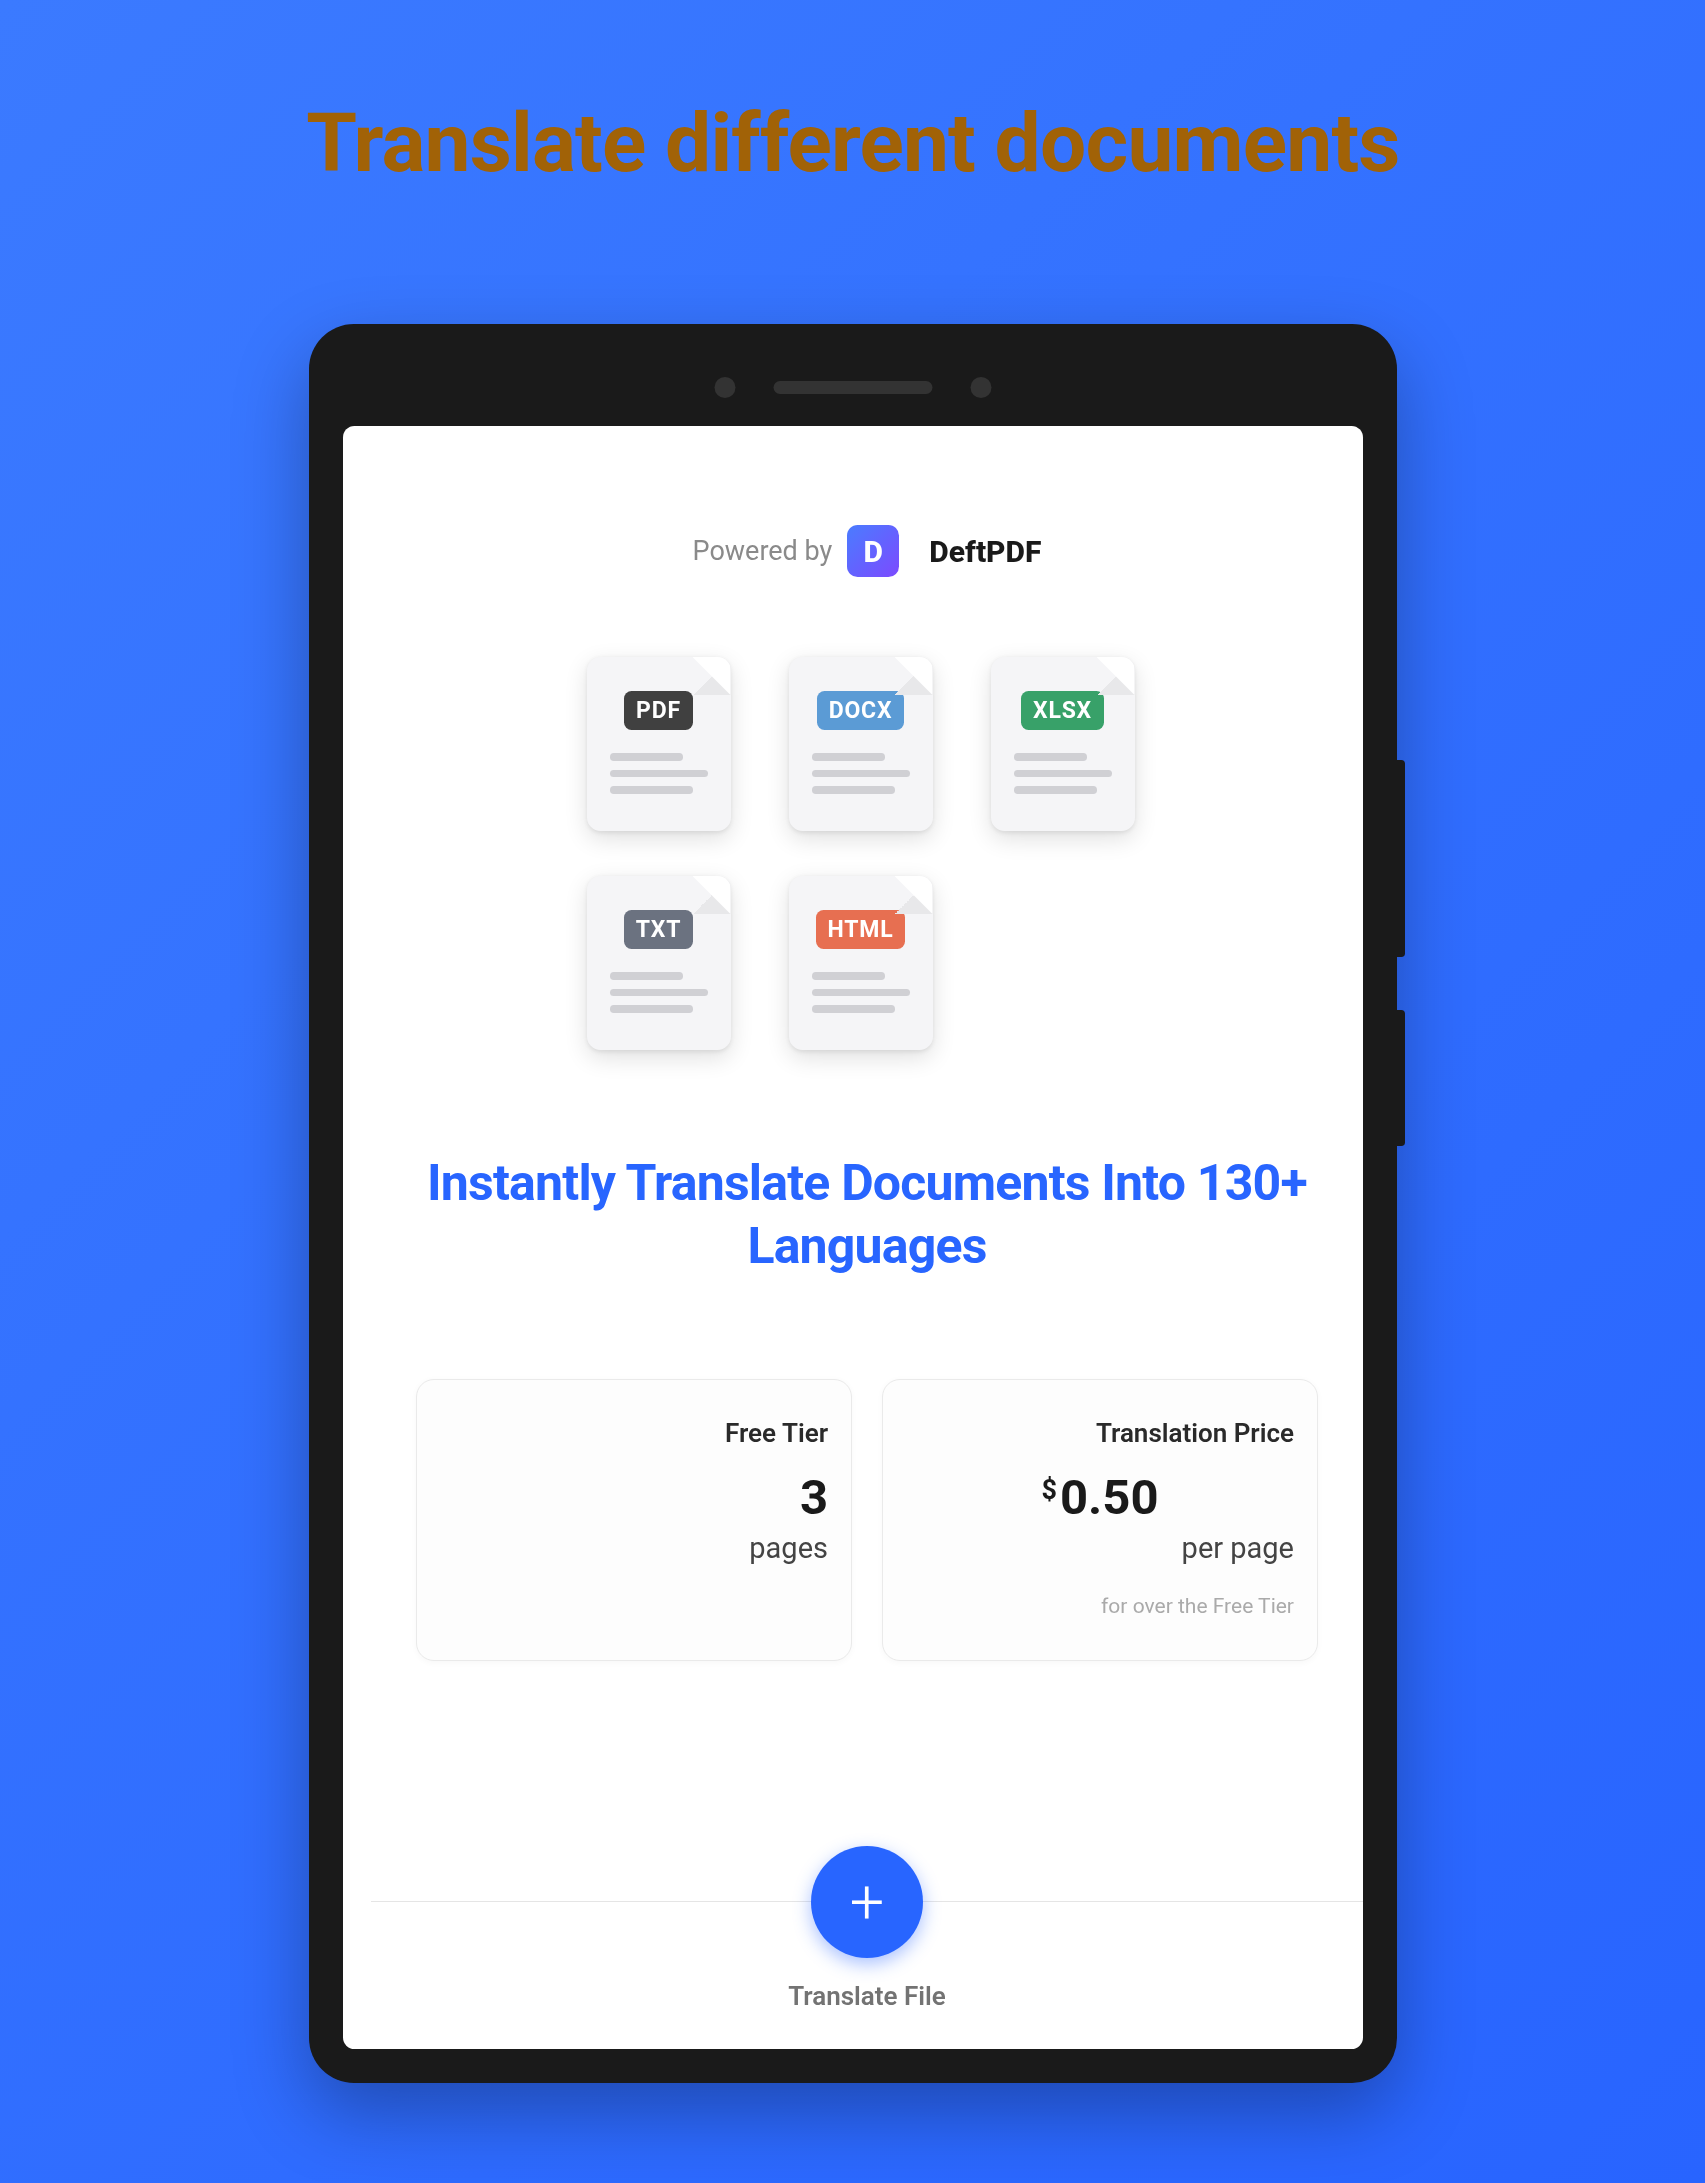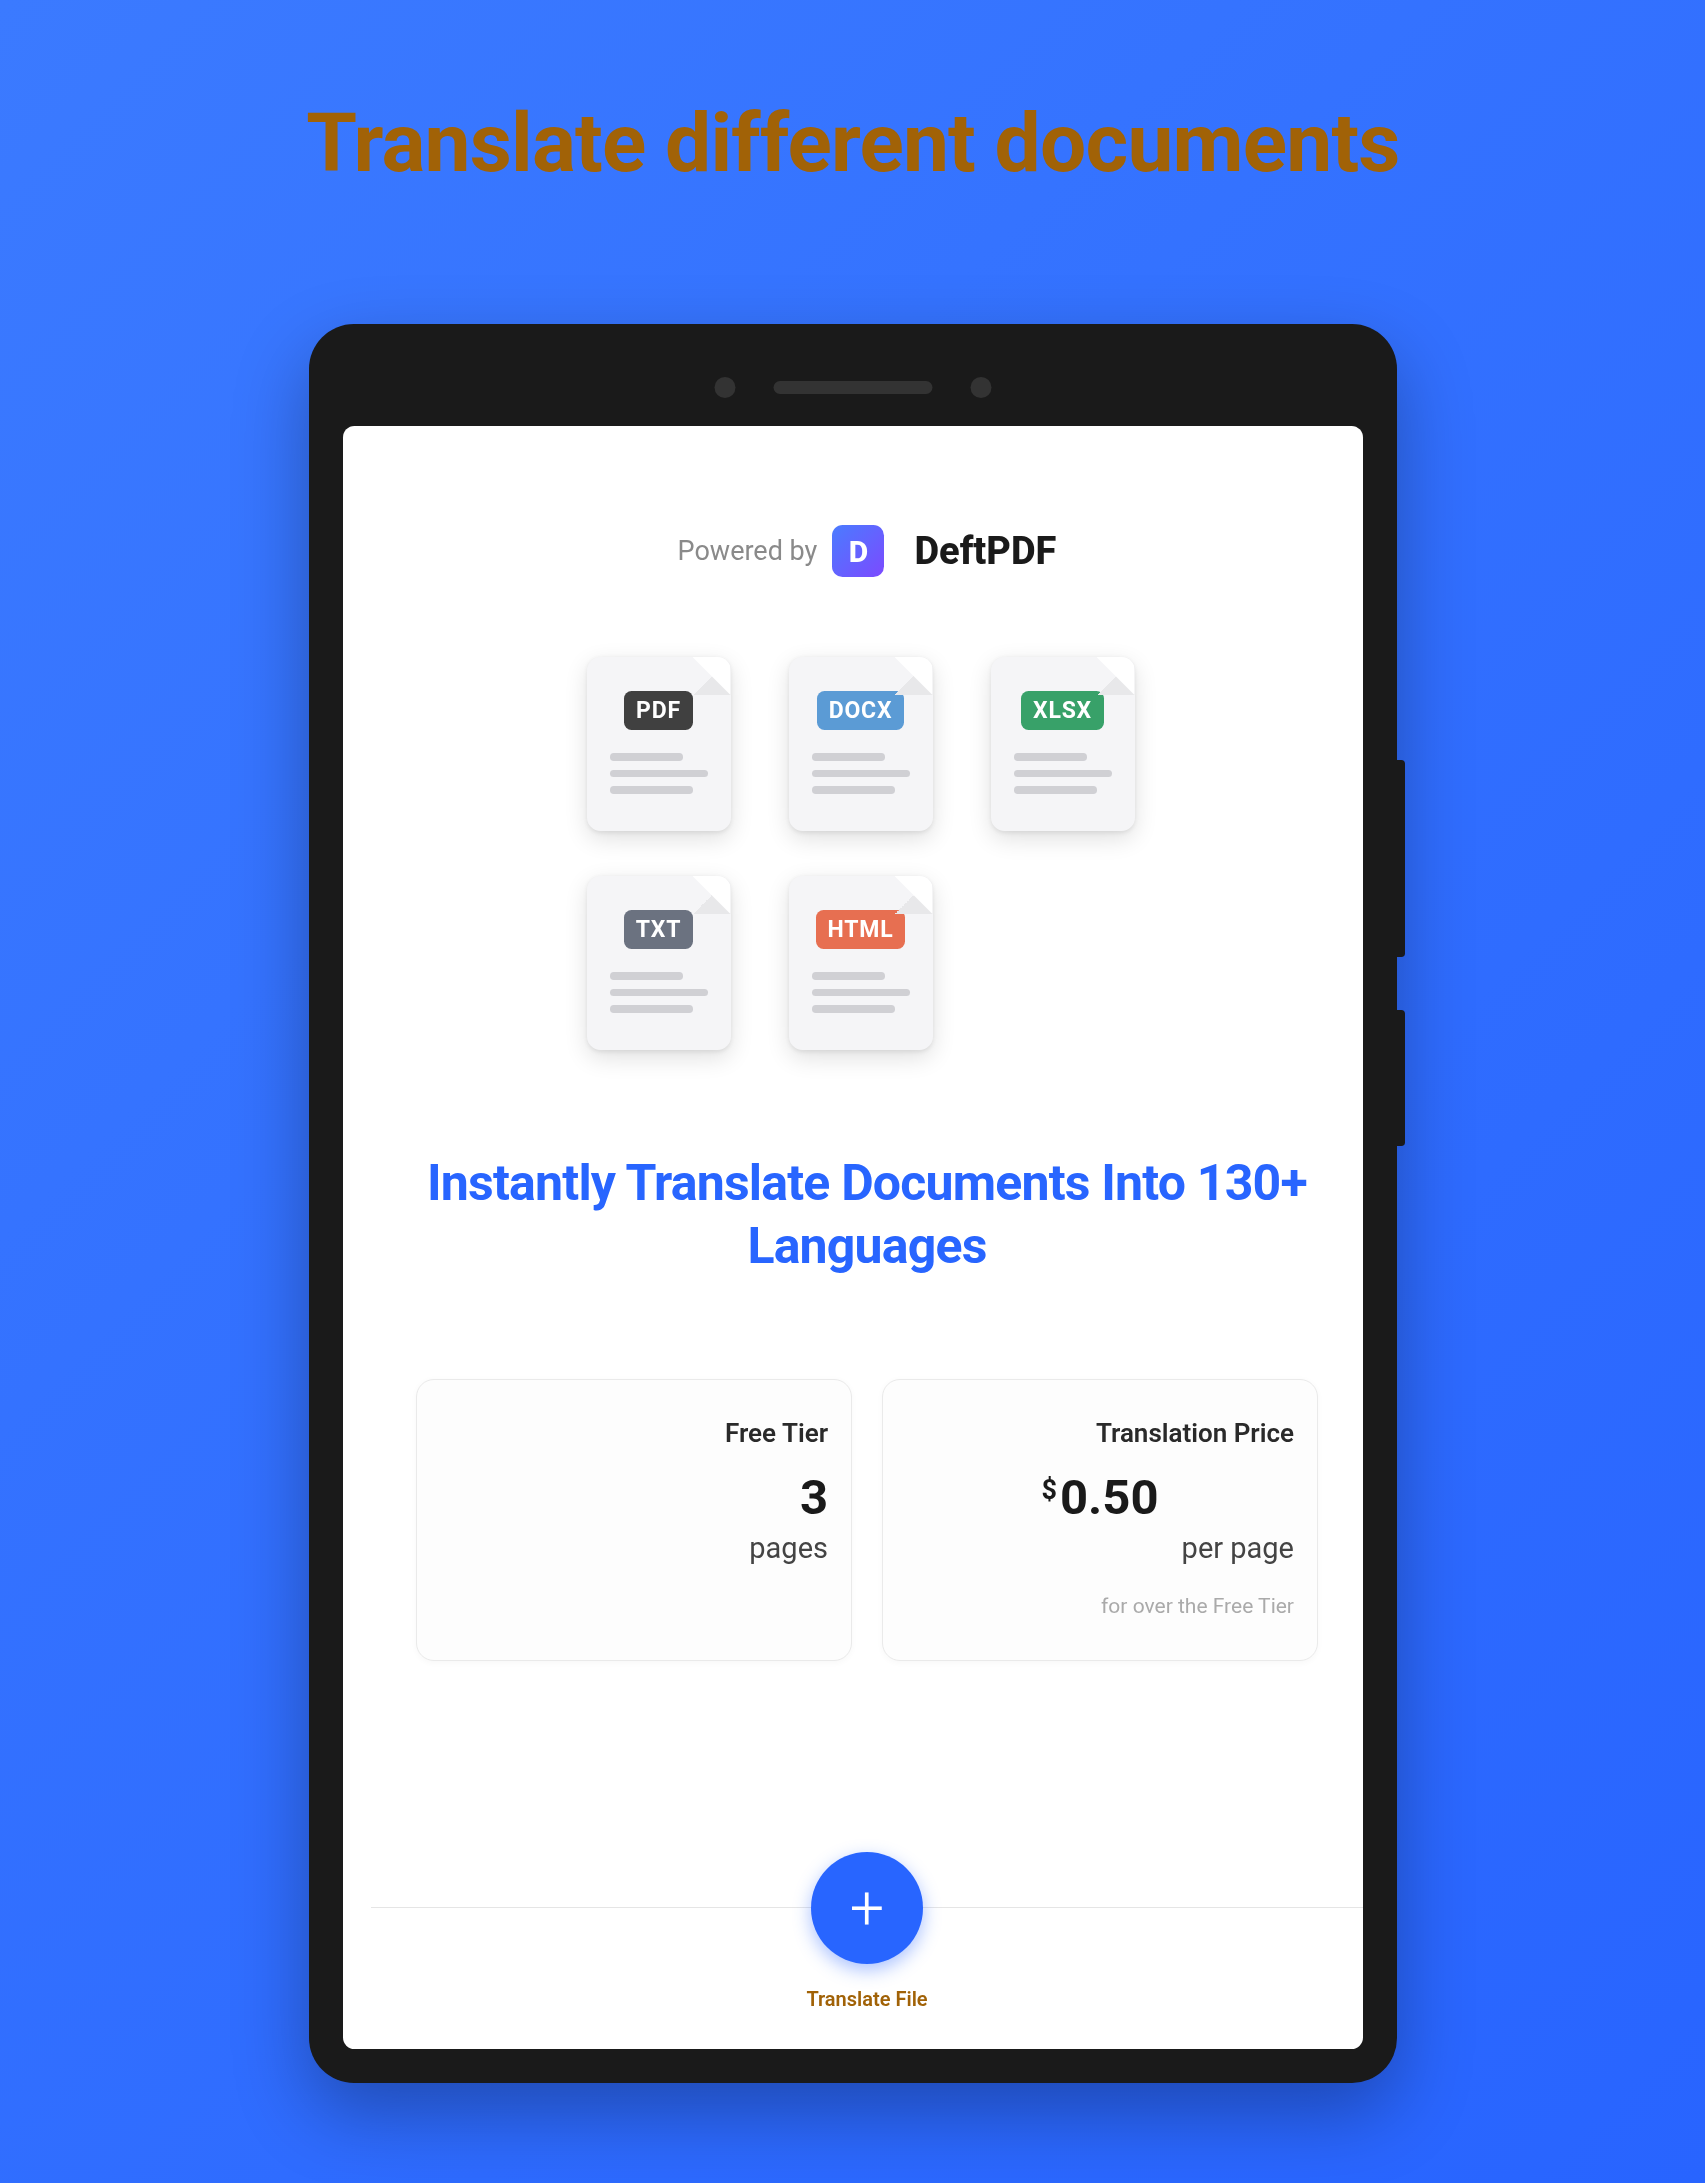--- a/index.html
+++ b/index.html
@@ -102,21 +102,21 @@
       border-radius: 10.6px;
       display: flex;
       align-items: center;
       justify-content: center;
       color: white;
       font-weight: 800;
       font-size: 30px;
     }
     .logo-text {
       color: #1a1a1a;
-      font-size: 38px;
+      font-size: 30px;
       font-weight: 800;
       margin-left: 15px;
     }
     .file-grid {
       display: grid;
       grid-template-columns: repeat(3, 1fr);
       gap: 45px 45px;
       width: 561px;
       margin: 80px auto 0;
     }
@@ -261,22 +261,22 @@
       box-shadow: 0 6px 18px rgba(40,101,255,0.4);
       cursor: pointer;
     }
     .fab-plus {
       color: white;
       font-size: 61px;
       font-weight: 300;
       line-height: 1;
     }
     .fab-label {
-      color: #a16207;
-      font-size: 20px;
+      color: #737373;
+      font-size: 26px;
       font-weight: 600;
       margin-top: 23px;
     }
   </style>
 </head>
 <body>
 
 <h1 class="page-title">Translate different documents</h1>
 
 <div class="tablet-frame">

